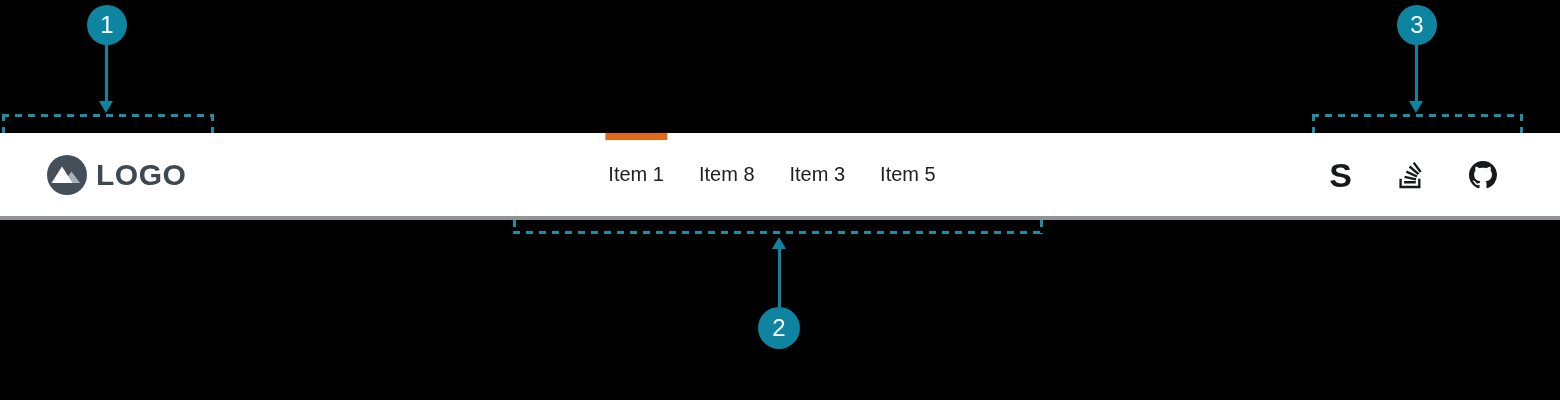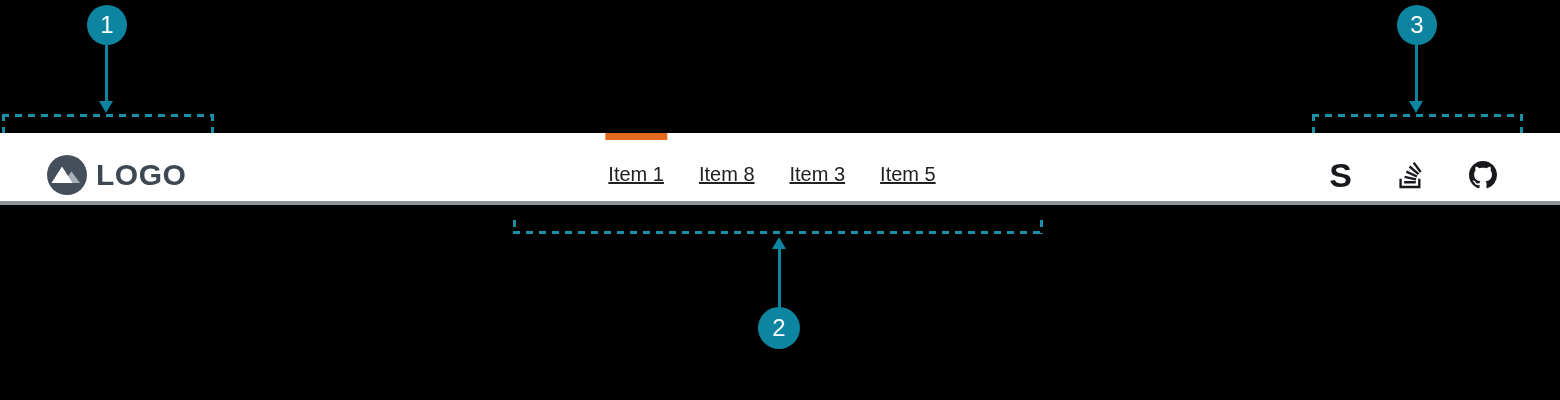--- a/index.html
+++ b/index.html
@@ -11,21 +11,21 @@
     width: 1560px;
     height: 400px;
     background: #000;
     overflow: hidden;
   }
 
   
   .navbar {
     position: absolute;
     left: 0; top: 133px;
-    width: 1560px; height: 72px;
+    width: 1560px; height: 87px;
     background: #ffffff;
     border-bottom: 4px solid #919496;
     padding-left: 8px;
   }
 
   .logo-group {
     position: absolute;
     left: 47px; top: 0; height: 83px;
     display: flex; align-items: center; gap: 9px;
     cursor: pointer;
@@ -48,21 +48,20 @@
     gap: 35px;
     list-style: none;
   }
   .nav-item {
     position: relative;
     display: flex; align-items: center;
     font-size: 20px;
     color: #212121;
     cursor: pointer;
     white-space: nowrap;
-    text-decoration: underline;
   }
   .active-indicator {
     position: absolute;
     top: 0; left: -3px; right: -3px;
     height: 7px;
     background: #e2691d;
   }
 
   .social-group {
     position: absolute;

